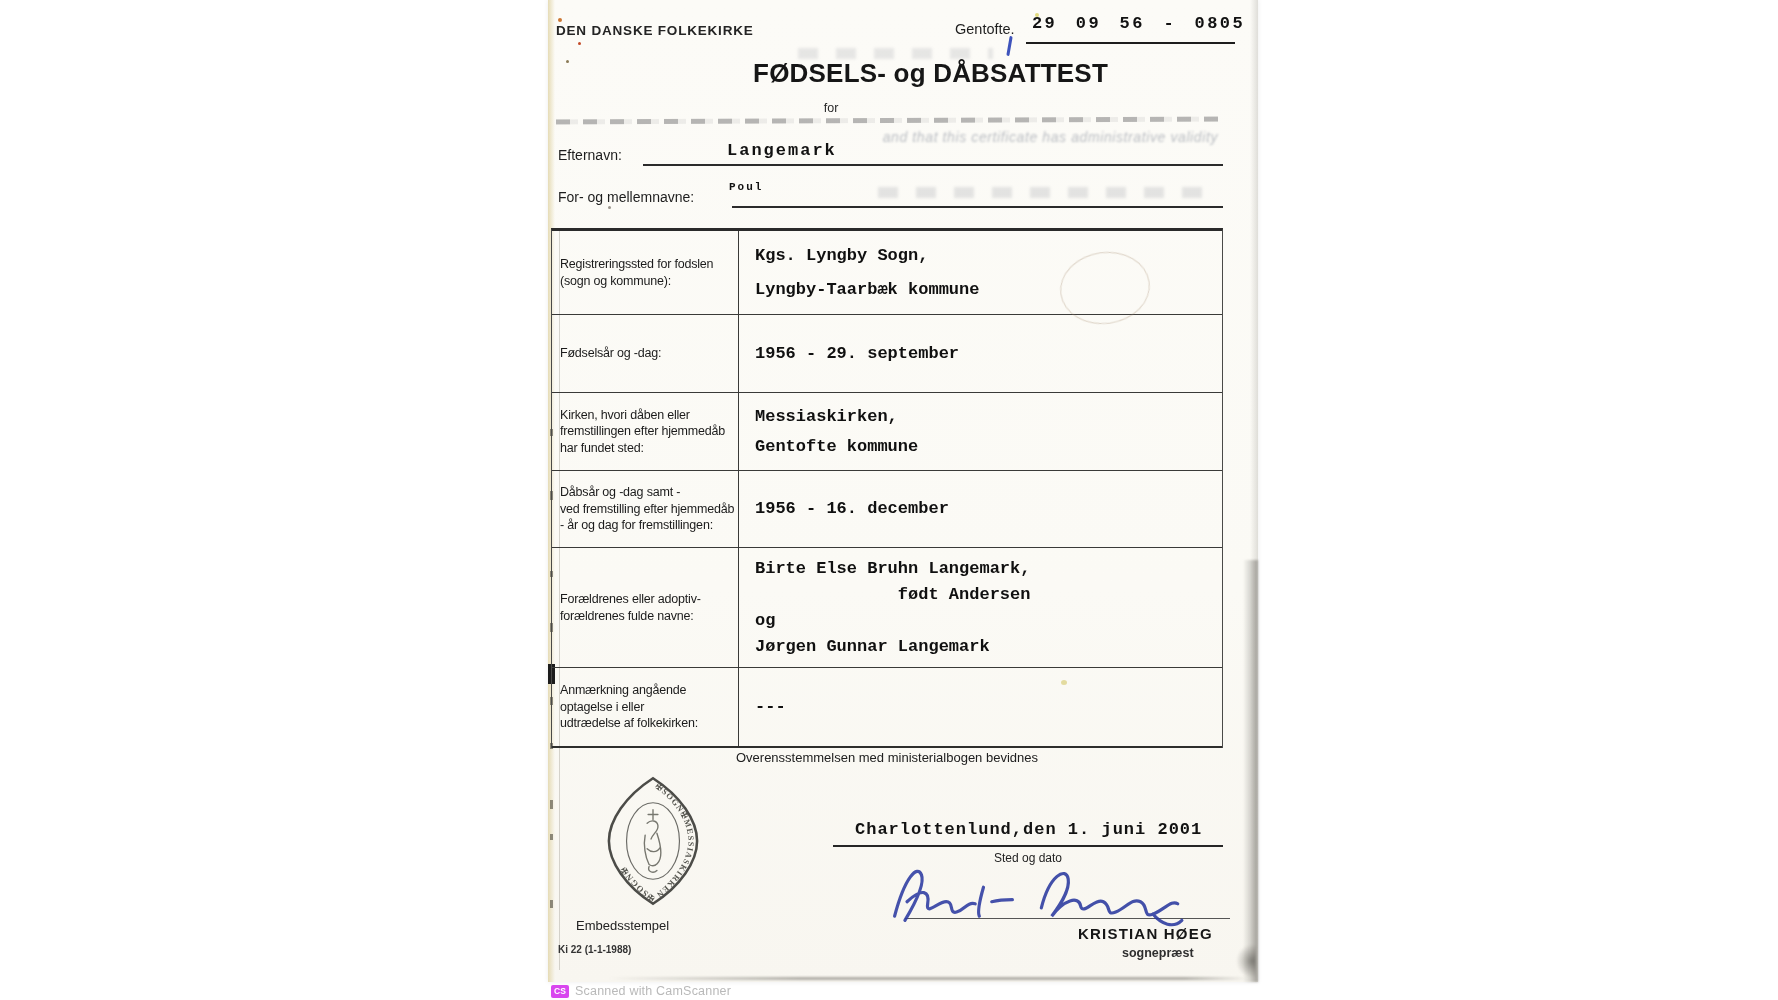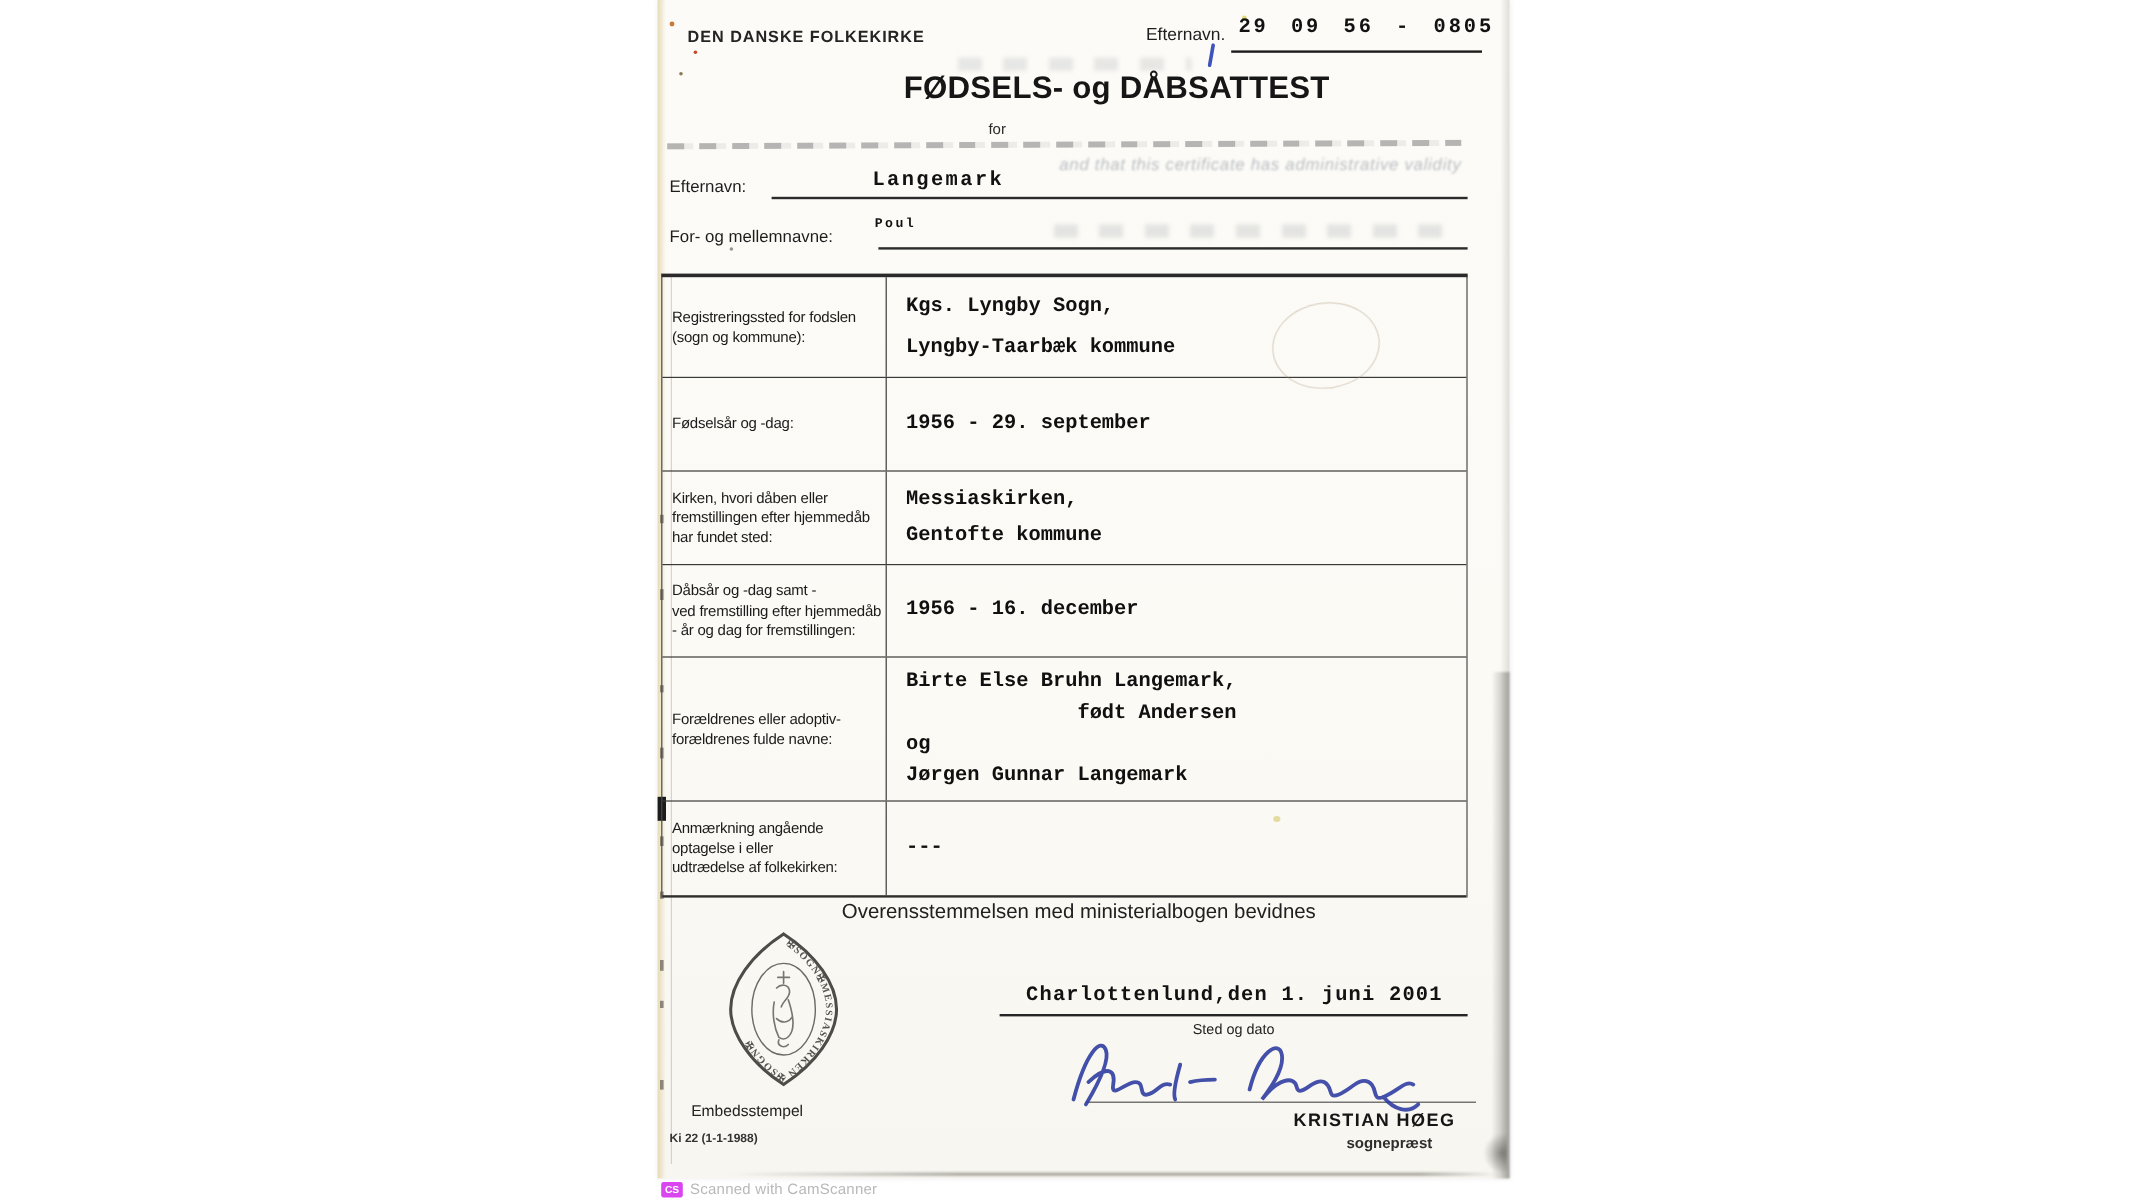--- a/index.html
+++ b/index.html
@@ -8,21 +8,21 @@
     font-family:"Liberation Sans", sans-serif;color:#1b1b1b;
   }
   
   .paper{
     position:absolute;left:548px;top:0;width:710px;height:982px;
     background:linear-gradient(180deg,#fcfbf7 0%,#fbfaf5 60%,#f8f6f0 100%);
     box-shadow:0 0 5px rgba(0,0,0,.08);
   }
   .abs{position:absolute;}
   
-  .issuer{left:8px;top:23px;font-size:13.5px;font-weight:600;letter-spacing:.8px;color:#242424;margin-left:17px;}
+  .issuer{left:8px;top:23px;font-size:13.5px;font-weight:600;letter-spacing:.8px;color:#242424;}
   .pers-label{left:407px;top:21px;font-size:14.5px;color:#1e1e1e;}
   .mono{font-family:"Liberation Mono", monospace;font-weight:600;color:#121212;}
   .pers-value{left:484px;top:14px;font-size:17px;letter-spacing:2.4px;word-spacing:6px;}
   .pers-line{left:478px;top:42px;width:209px;height:0;border-bottom:2.5px solid #1d1d1d;}
   .ink-tick{left:460px;top:36px;width:3px;height:20px;background:#2940b5;border-radius:2px;transform:rotate(10deg);opacity:.9;}
   .title{left:0;top:58px;width:560px;text-align:right;font-size:26px;font-weight:600;letter-spacing:.2px;color:#161616;}
   .subtitle{left:0;top:101px;width:566px;text-align:center;font-size:12.5px;color:#2a2a2a;}
   
   .ghost-dashes{left:8px;top:118px;width:662px;height:5px;opacity:.55;filter:blur(.5px);transform:rotate(-.25deg);
     background:repeating-linear-gradient(90deg,rgba(55,55,58,.65) 0 14px,rgba(120,120,125,.2) 14px 22px,transparent 22px 27px);}
@@ -46,21 +46,21 @@
   .trow.last{border-bottom-width:2px;border-bottom-color:#2e2e2c;}
   .tlabel{width:187px;box-sizing:border-box;border-right:1.5px solid #3a3a38;display:flex;align-items:center;
     padding:0 2px 0 8px;font-size:12.5px;line-height:16.5px;letter-spacing:-.2px;white-space:pre-line;color:#1b1b1b;}
   .tvalue{flex:1;display:flex;align-items:center;padding-left:16px;font-family:"Liberation Mono",monospace;
     font-weight:700;font-size:17px;white-space:pre;color:#101010;line-height:32px;}
   .lh34{line-height:34px}.lh30{line-height:30px}.lh26{line-height:26px}
   
   .stamp-circle{left:512px;top:252px;width:88px;height:70px;border:1.5px solid rgba(170,148,120,.38);
     border-radius:50%;transform:rotate(-8deg);filter:blur(.6px);}
   
-  .attest{left:3px;top:750px;width:672px;text-align:center;font-size:17px;color:#202020;margin-left:12px;}
+  .attest{left:3px;top:750px;width:672px;text-align:center;font-size:13px;color:#202020;}
   .seal-svg{left:56px;top:776px;}
   .seal-caption{left:28px;top:918px;font-size:13px;color:#222;}
   .form-code{left:10px;top:944px;font-size:10px;font-weight:700;color:#333;text-align:right;}
   .date-value{left:307px;top:820px;font-size:17px;letter-spacing:1px;}
   .date-line{left:285px;top:845px;width:390px;height:0;border-bottom:2px solid #262626;}
   .date-caption{left:330px;top:851px;width:300px;text-align:center;font-size:12px;color:#222;}
   .sig-svg{left:328px;top:856px;}
   .sig-line{left:357px;top:918px;width:325px;height:0;border-bottom:1.2px solid #555;}
   .signer-name{left:530px;top:925px;font-size:15px;font-weight:700;letter-spacing:1.2px;color:#161616;}
   .signer-title{left:574px;top:946px;font-size:12.5px;font-weight:700;color:#2e2e2e;}
@@ -102,21 +102,21 @@
   <div class="abs corner-smudge"></div>
   <div class="abs bottom-line"></div>
   <div class="abs speck" style="left:10px;top:18px;width:4px;height:4px;background:#cc7733;"></div>
   <div class="abs speck" style="left:30px;top:42px;width:3px;height:3px;background:#c34a28;"></div>
   <div class="abs speck" style="left:18px;top:60px;width:3px;height:3px;background:#8a7a56;"></div>
   <div class="abs speck" style="left:487px;top:13px;width:4px;height:4px;background:#e2da7e;"></div>
   <div class="abs speck" style="left:513px;top:680px;width:6px;height:5px;background:#ddd38a;opacity:.8;"></div>
   <div class="abs speck" style="left:60px;top:206px;width:3px;height:3px;background:#9a948a;"></div>
 
   <div class="abs issuer">DEN DANSKE FOLKEKIRKE</div>
-  <div class="abs pers-label">Efternavn.</div>
+  <div class="abs pers-label">Gentofte.</div>
   <div class="abs pers-value mono">29 09 56 - 0805</div>
   <div class="abs pers-line"></div>
   <div class="abs ink-tick"></div>
   <div class="abs smudge smudge-top"></div>
 
   <div class="abs title">FØDSELS- og DÅBSATTEST</div>
   <div class="abs subtitle">for</div>
 
   <div class="abs ghost-dashes"></div>
   <div class="abs ghost-text">and that this certificate has administrative validity</div>

